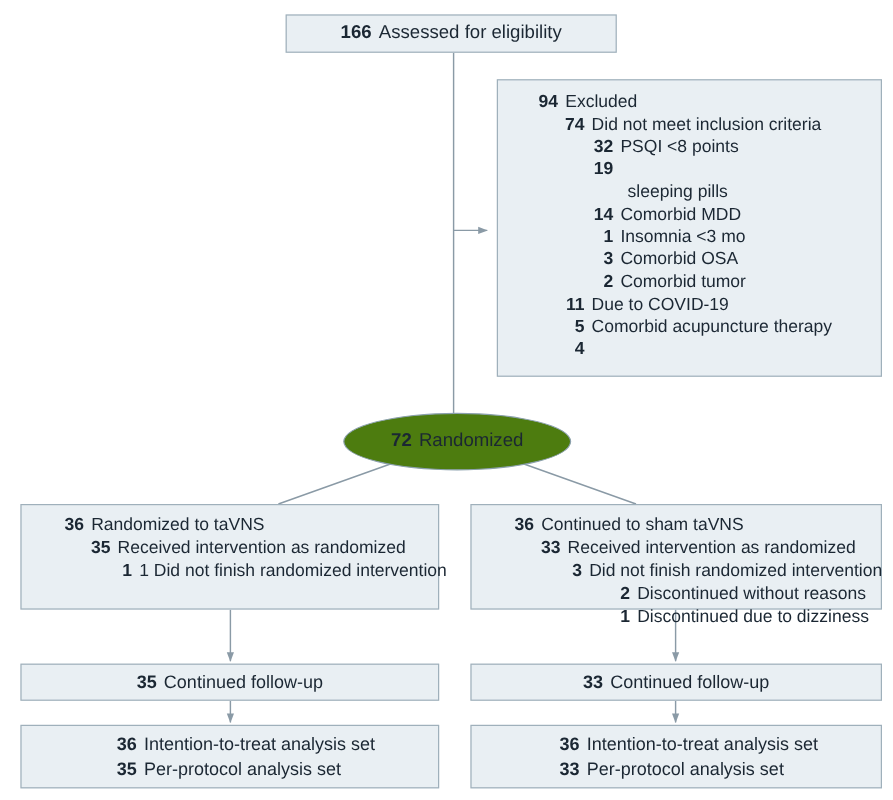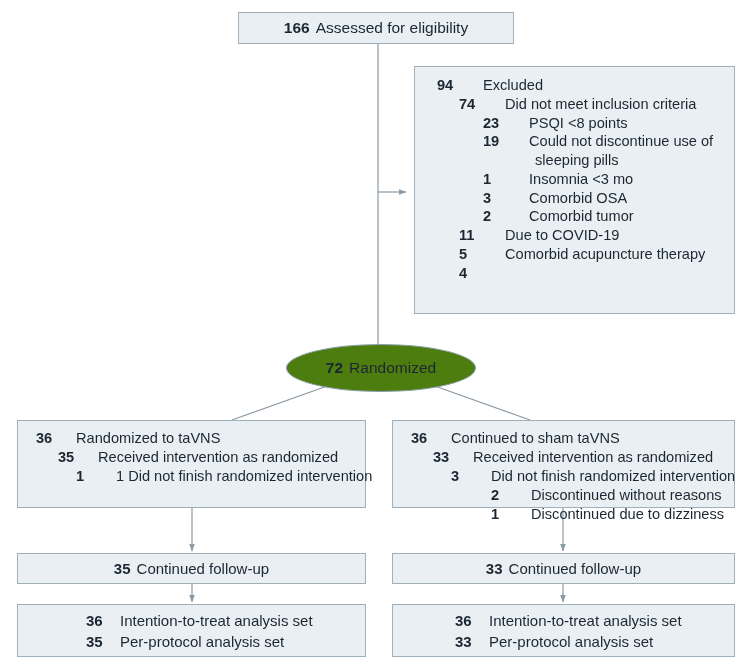--- a/index.html
+++ b/index.html
@@ -43,21 +43,21 @@
     justify-content: center;
   }
   .line-row {
     display: flex;
     align-items: baseline;
     white-space: nowrap;
     line-height: 1.30;
   }
   .num {
     font-weight: bold;
-    text-align: left;
+    text-align: right;
     flex: none;
   }
   .txt {
     padding-left: 6px;
     flex: none;
   }
   
   #box-eligibility {
     left: 238px;
     top: 12px;
@@ -69,21 +69,21 @@
   }
   #box-eligibility .line-row { font-size: 15.5px; }
   #box-eligibility .num { width: auto; }
 
   
   #box-excluded {
     left: 414px;
     top: 66px;
     width: 321px;
     height: 248px;
-    padding: 9px 8px 8px 16px;
+    padding: 9px 8px 8px 4px;
   }
   #box-excluded .line-row { font-size: 14.6px; line-height: 1.285; }
   #box-excluded .num { width: 40px; }
   .ind0 { margin-left: 6px; }
   .ind1 { margin-left: 28px; }
   .ind2 { margin-left: 52px; }
   .cont2 { margin-left: 52px; padding-left: 46px; }
 
   
   #ellipse-randomized {
@@ -195,29 +195,32 @@
   <div class="box" id="box-excluded">
     <div class="line-row ind0">
       <span class="num">94</span>
       <span class="txt">Excluded</span>
     </div>
     <div class="line-row ind1">
       <span class="num">74</span>
       <span class="txt">Did not meet inclusion criteria</span>
     </div>
     <div class="line-row ind2">
-      <span class="num">23</span>
+      <span class="num">32</span>
       <span class="txt">PSQI &lt;8 points</span>
     </div>
     <div class="line-row ind2">
       <span class="num">19</span>
-      <span class="txt">Could not discontinue use of</span>
     </div>
     <div class="line-row cont2">
       <span class="txt">sleeping pills</span>
+    </div>
+    <div class="line-row ind2">
+      <span class="num">14</span>
+      <span class="txt">Comorbid MDD</span>
     </div>
     <div class="line-row ind2">
       <span class="num">1</span>
       <span class="txt">Insomnia &lt;3 mo</span>
     </div>
     <div class="line-row ind2">
       <span class="num">3</span>
       <span class="txt">Comorbid OSA</span>
     </div>
     <div class="line-row ind2">

